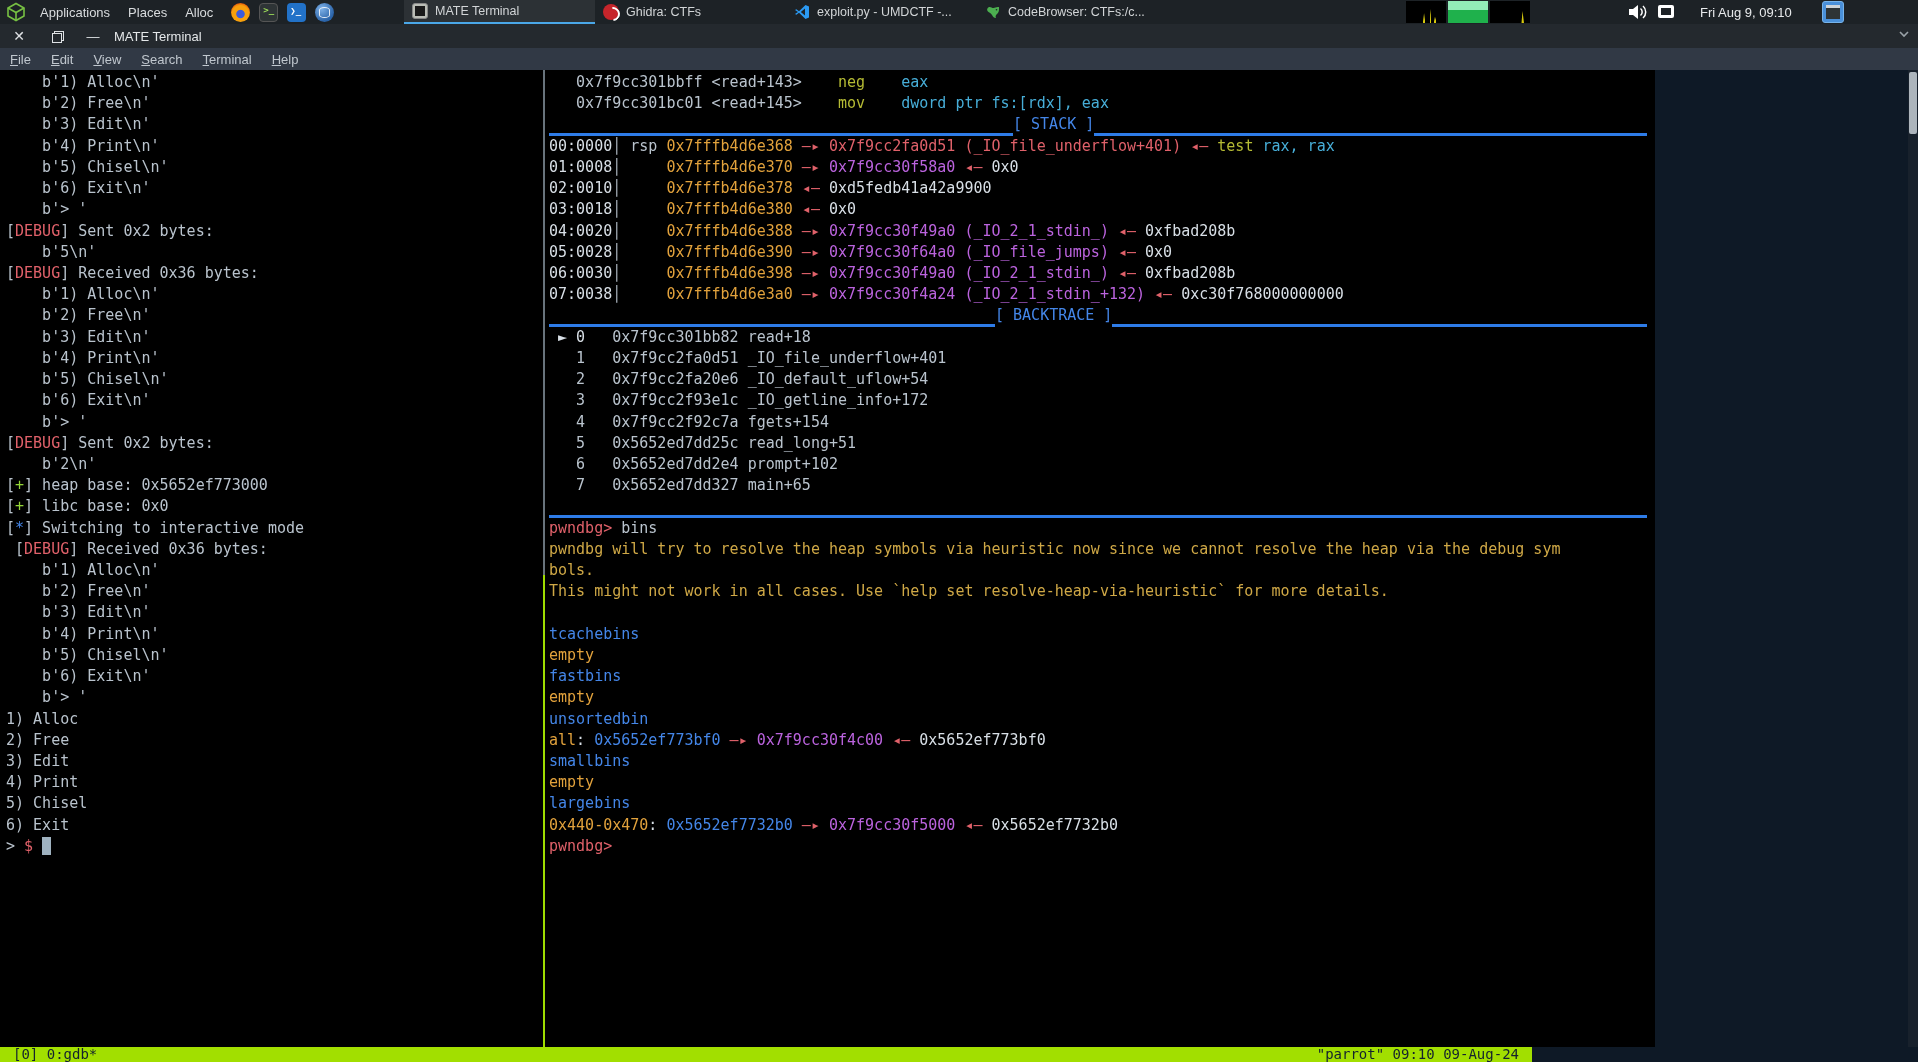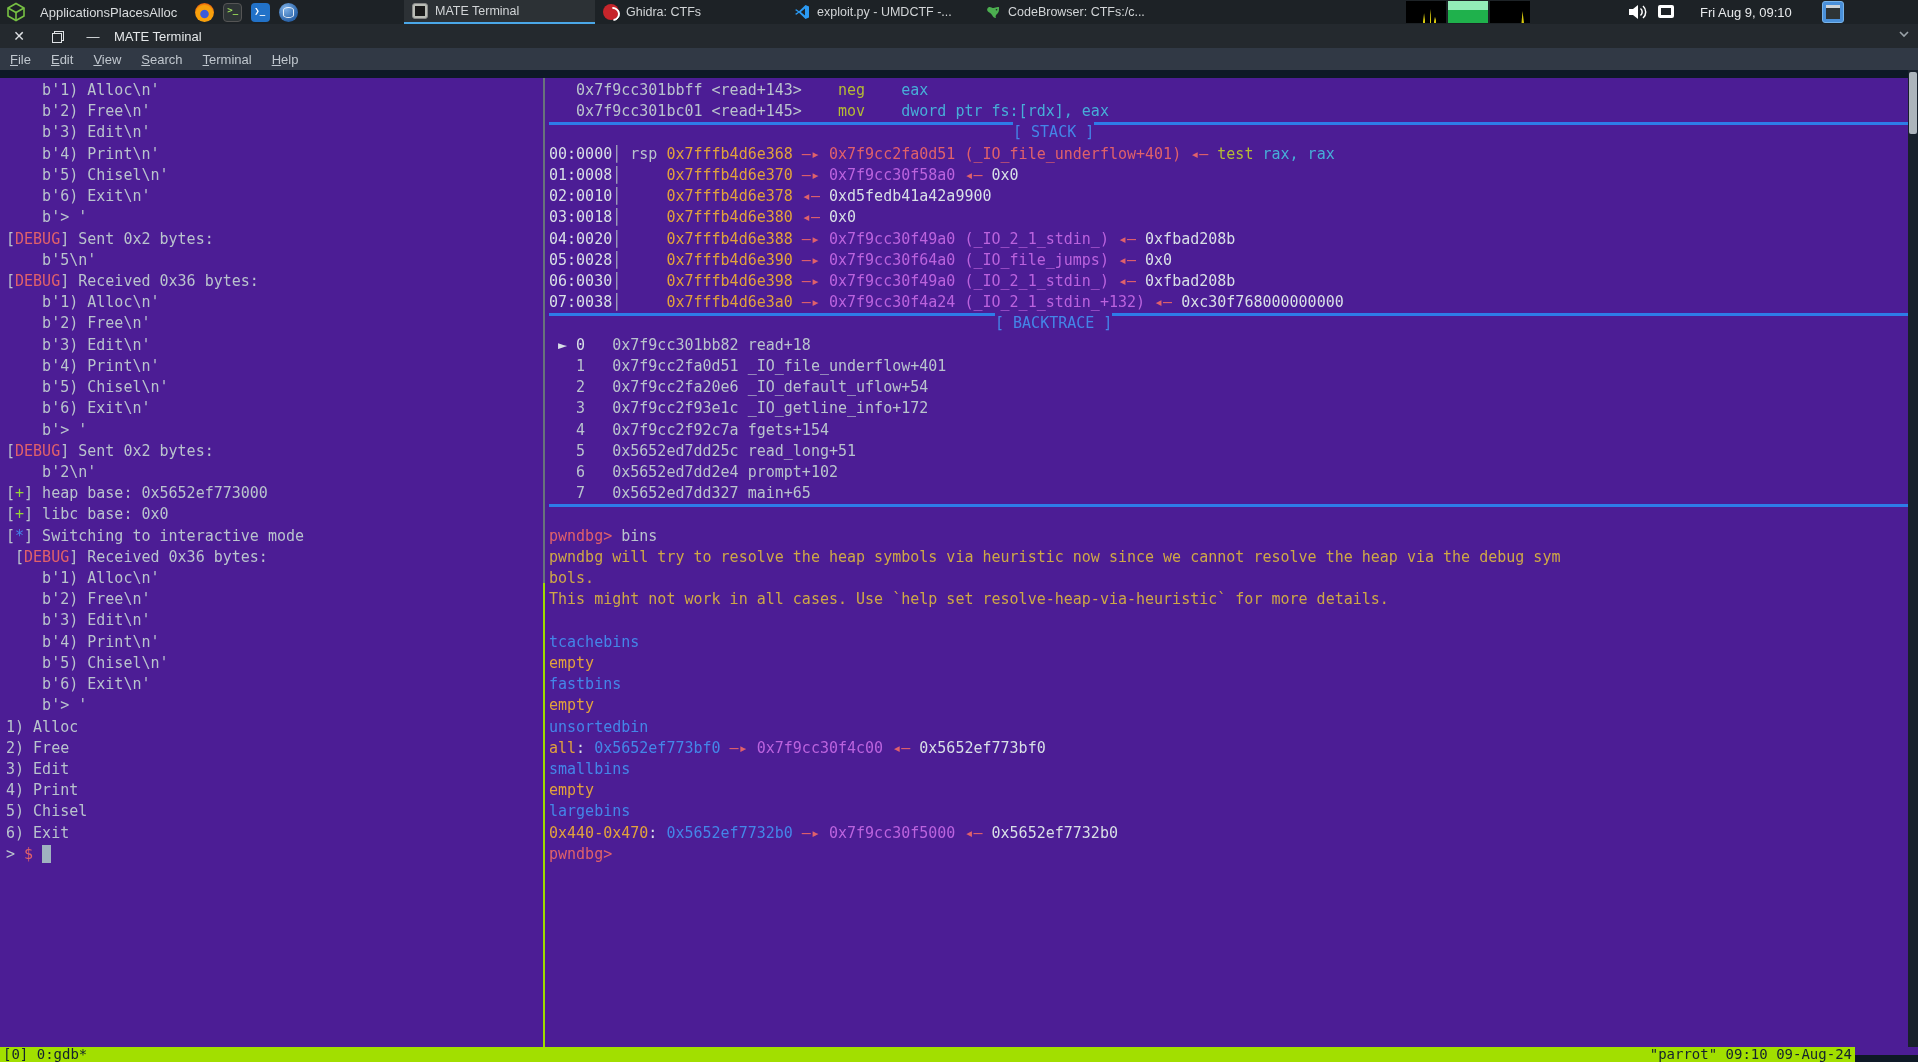--- a/index.html
+++ b/index.html
@@ -3,21 +3,21 @@
 <meta charset="utf-8">
 <style>
   *{box-sizing:border-box;margin:0;padding:0}
   html,body{width:1918px;height:1062px;overflow:hidden;background:#0e1926;
     font-family:"Liberation Sans",sans-serif}
 
   
   .panel{position:absolute;top:0;left:0;width:1918px;height:24px;background:#1d2226;
     color:#d9dcde;font-size:13px;z-index:5}
   .panel-left{position:absolute;left:6px;top:0;height:24px;display:flex;align-items:center;gap:14px}
-  .panel-menu{display:flex;align-items:flex-end;}
+  .panel-menu{display:flex;align-items:flex-end;gap:18px}
   .panel-menu span{cursor:default}
   .mate-cube{width:20px;height:20px;display:inline-block}
   .launchers{display:flex;align-items:center;gap:9px;margin-left:4px}
   .licon{width:19px;height:19px;border-radius:4px;display:inline-block;position:relative}
   .ico-firefox{border-radius:50%;background:radial-gradient(circle at 50% 58%,#3b5bdb 0 26%,#f7a00c 32% 58%,#e3460b 80%)}
   .ico-term{background:#2e3436;border:1px solid #555;}
   .ico-term::after{content:">_";position:absolute;left:3px;top:1px;font:bold 9px "DejaVu Sans Mono",monospace;color:#9fe25a}
   .ico-ps{background:#2272c8}
   .ico-ps::after{content:"❯_";position:absolute;left:3px;top:3px;font:bold 9px "DejaVu Sans Mono",monospace;color:#fff}
   .ico-sphere{border-radius:50%;background:radial-gradient(circle at 35% 30%,#7fb2e8,#2a63a8 70%)}
@@ -66,54 +66,54 @@
   .wtitle{position:absolute;left:114px;top:0;height:24px;display:flex;align-items:center}
   .wchev{position:absolute;right:8px;top:2px;color:#9aa2a8;font-size:13px}
 
   
   .menubar{position:absolute;top:48px;left:0;width:1918px;height:22px;background:#313945;
     display:flex;align-items:center;z-index:4}
   .mitem{display:inline-block;padding:0 10px;color:#c0c7ce;font-size:13px;cursor:pointer}
   .mitem::first-letter{text-decoration:underline}
 
   
-  .term{position:absolute;top:78px;left:0;width:1918px;height:977px;background:#4c1d95;display:flex}
+  .term{position:absolute;top:70px;left:0;width:1655px;height:977px;background:#000000;display:flex}
   .pane{font-family:"DejaVu Sans Mono",monospace;font-size:15px;line-height:21.23px;
     white-space:pre;padding-top:2px;color:#b9c3cd}
   .left-pane{width:540px;flex:none;padding-left:6px;overflow:hidden}
   .divider{width:9px;flex:none;position:relative}
   .divider .dv{position:absolute;left:3px;width:2px}
   .dv-top{top:0;height:505px;background:#68737c}
   .dv-bot{top:505px;bottom:0;background:#9edc00}
   .right-pane{flex:1;min-width:0;overflow:hidden;padding-right:8px}
   .scrollbar{position:absolute;right:0;top:70px;width:10px;height:977px;background:#18212c;z-index:6}
   .sthumb{position:absolute;left:1px;top:2px;width:8px;height:62px;background:#adb5bc;border-radius:2px}
 
   .tline{height:21.23px}
-  .tline.rule{display:flex;align-items:flex-start}
+  .tline.rule{display:flex;align-items:flex-end}
   .rseg{height:3px;background:#2e7ce8;display:inline-block}
   .rlabel{flex:none}
 
   .c-fg{color:#b9c3cd}
   .c-gray{color:#aab4be}
   .c-white{color:#d8dfe6}
   .c-red{color:#e0616a}
   .c-orange{color:#e2a23c}
   .c-yellow{color:#cfa846}
   .c-purple{color:#bb63de}
   .c-blue{color:#4486e8}
   .c-cyan{color:#47aed8}
   .c-olive{color:#b5bb34}
   .c-green{color:#94d636}
   .c-cursor{background:#9fb2c0;color:transparent}
 
   
-  .statusbar{position:absolute;bottom:0;left:0;width:1855px;height:15px;background:#a2df00;
+  .statusbar{position:absolute;bottom:0;left:0;width:1532px;height:15px;background:#a2df00;
     font-family:"DejaVu Sans Mono",monospace;font-size:14px;line-height:15px;color:#14222e;
-    display:flex;justify-content:space-between;padding:0 3px;z-index:6}
+    display:flex;justify-content:space-between;padding:0 13px;z-index:6}
 </style>
 </head>
 <body>
 
 <div class="panel">
   <div class="panel-left">
     <span class="mate-cube">
       <svg width="20" height="20" viewBox="0 0 20 20">
           <g fill="none" stroke="#77c043" stroke-width="1.6">
         <polygon points="10,1.5 18,6 18,14 10,18.5 2,14 2,6"></polygon>

